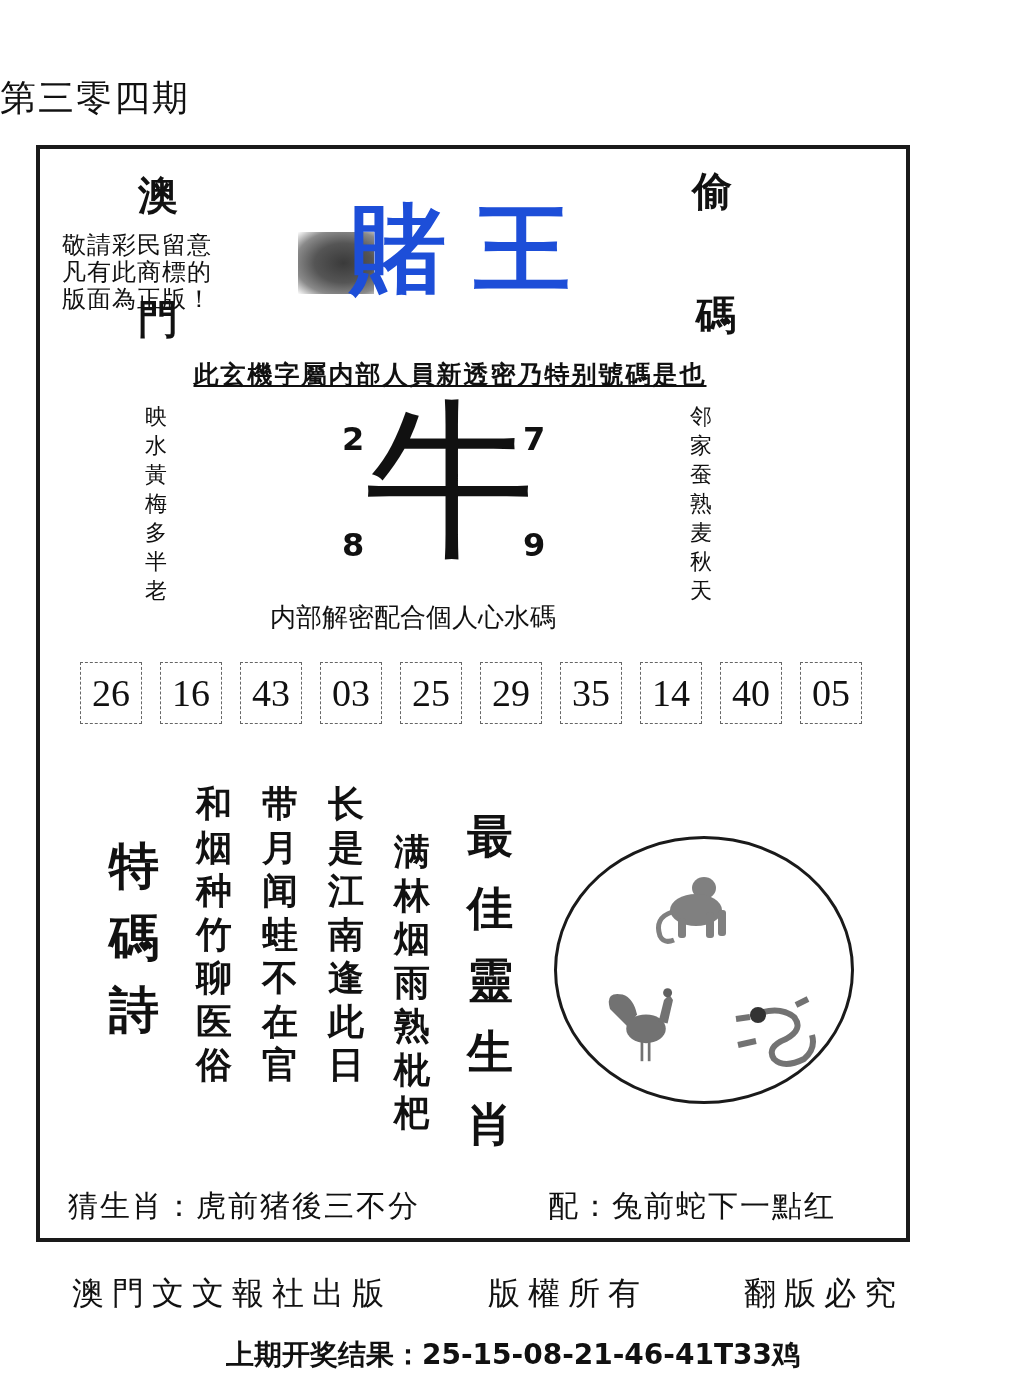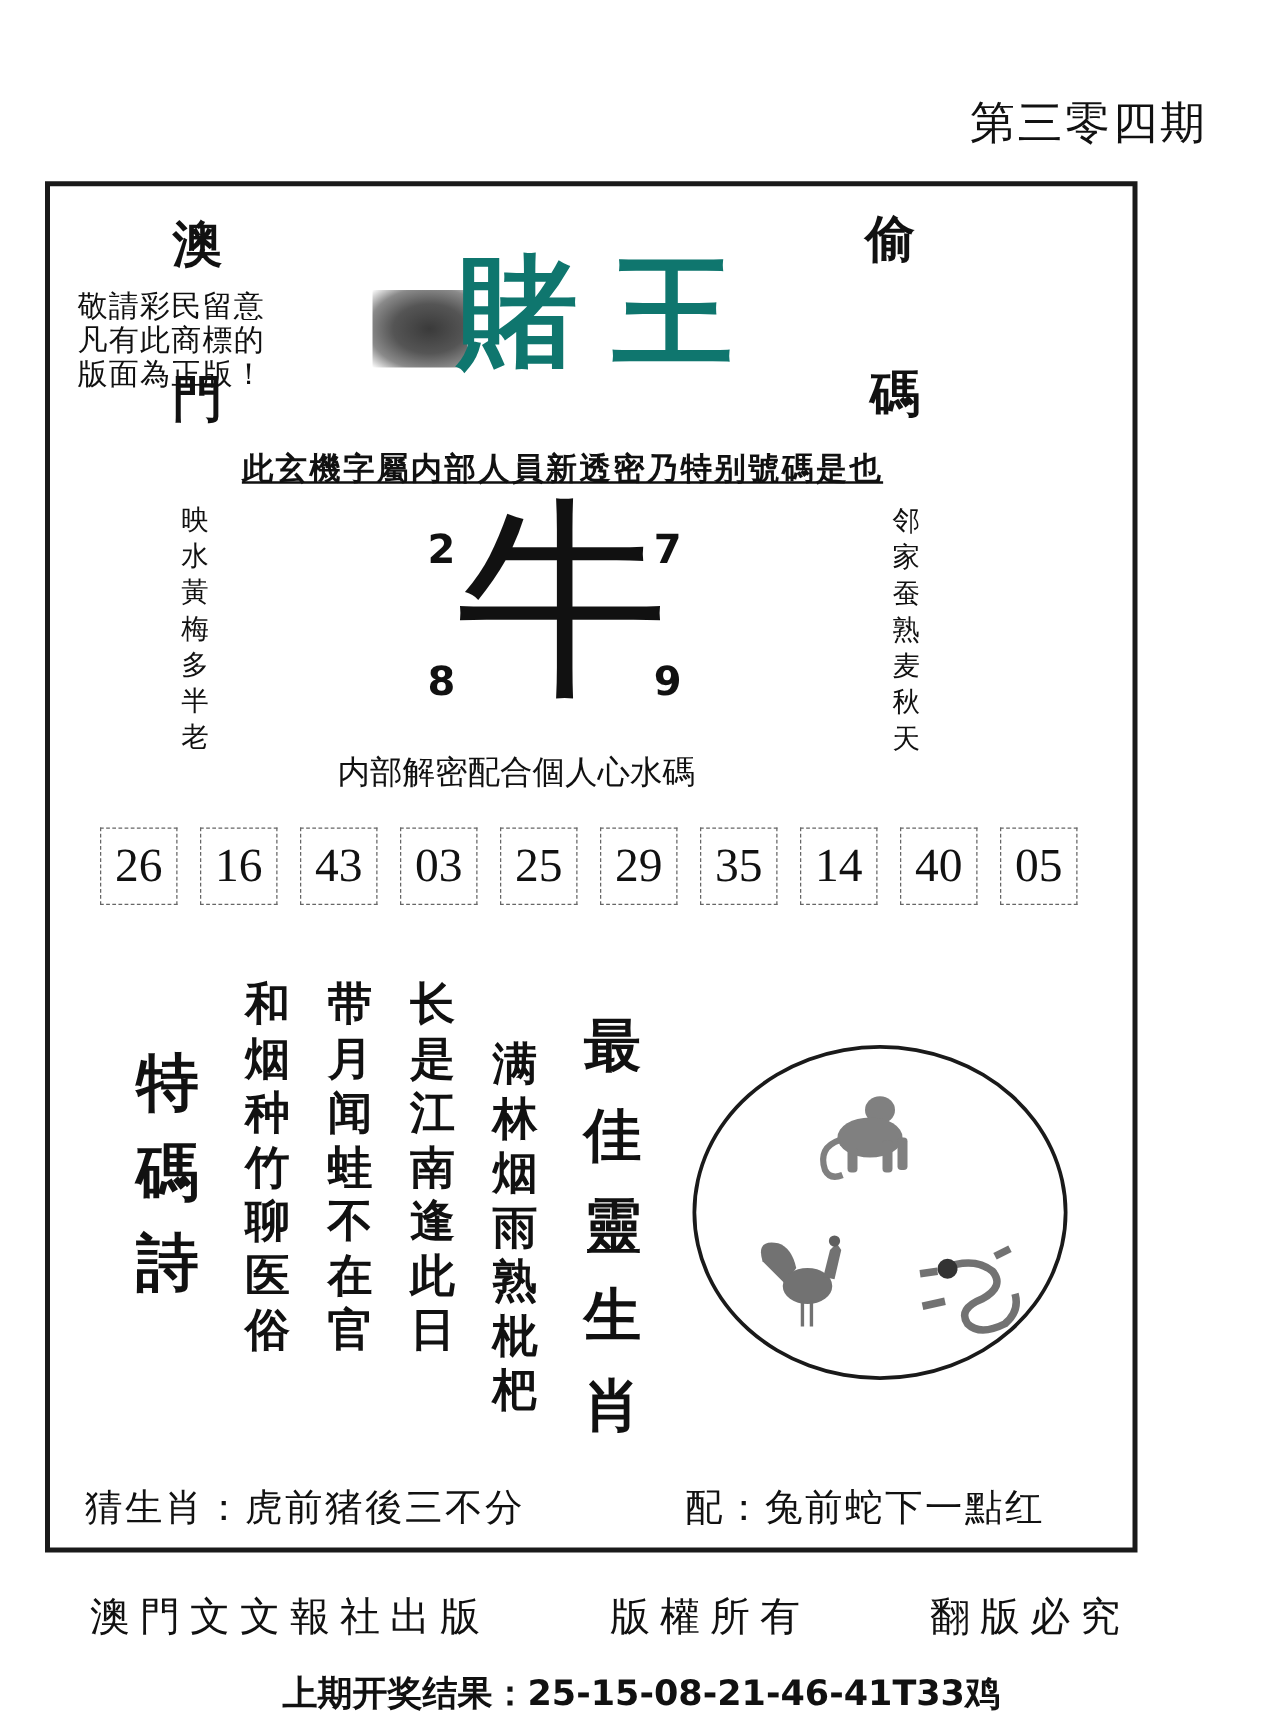--- a/index.html
+++ b/index.html
@@ -1,25 +1,25 @@
 <!DOCTYPE html>
 <html><head>
 <meta charset="utf-8">
 <style>
   html, body { margin: 0; padding: 0; background: #ffffff; }
   body { width: 1026px; height: 1388px; position: relative; overflow: hidden;
          font-family: "DejaVu Serif", "Liberation Serif", serif; color: #111; }
   .abs { position: absolute; }
-  .issue-title { left: 0; width: 966px; top: 74px; text-align: right; font-size: 36px; letter-spacing: 2px; }
+  .issue-title { left: 0; width: 966px; top: 74px; text-align: left; font-size: 36px; letter-spacing: 2px; }
   .frame { left: 36px; top: 145px; width: 874px; height: 1097px; border: 4px solid #1a1a1a; box-sizing: border-box; }
   .vchar { font-size: 40px; font-weight: bold; font-family: "DejaVu Serif", serif; }
   .notice { left: 62px; top: 232px; font-size: 24px; line-height: 27px; letter-spacing: 1px; font-family: "DejaVu Serif", serif; }
   .logo-smudge { left: 298px; top: 232px; width: 76px; height: 62px;
                  background: radial-gradient(ellipse at 60% 50%, #3a3a3a 0%, #555 45%, #8a8a8a 75%, rgba(255,255,255,0) 100%); }
-  .brand { left: 366px; top: 186px; font-size: 96px; font-weight: 900; font-family: "DejaVu Sans", sans-serif; letter-spacing: 28px; color: #0f766e; }
+  .brand { left: 350px; top: 186px; font-size: 96px; font-weight: 900; font-family: "DejaVu Sans", sans-serif; letter-spacing: 28px; color: #1d4ed8; }
   .tagline { left: 120px; top: 358px; width: 660px; text-align: center; font-size: 25px; font-weight: bold; letter-spacing: 2px; font-family: "DejaVu Serif", serif; text-decoration: underline; }
   .vpoem { font-size: 22px; line-height: 29px; width: 26px; text-align: center; font-family: "DejaVu Serif", serif; }
   .num { font-size: 32px; font-weight: bold; font-family: "DejaVu Sans", sans-serif; }
   .big-zodiac { left: 365px; top: 395px; font-size: 170px; line-height: 1; font-family: "DejaVu Serif", serif; }
   .subtitle { left: 270px; top: 600px; font-size: 26px; font-family: "DejaVu Sans", sans-serif; }
   .numrow { left: 80px; top: 662px; display: flex; gap: 18px; }
   .numbox { width: 62px; height: 62px; border: 1.5px dashed #666; box-sizing: border-box; display: flex; align-items: center; justify-content: center;
             font-size: 38px; font-family: "Liberation Serif", "DejaVu Serif", serif; }
   .poem-title { left: 104px; top: 830px; width: 60px; font-size: 50px; line-height: 72px; font-weight: bold; text-align: center; font-family: "DejaVu Serif", serif; }
   .poem-col { width: 44px; font-size: 36px; line-height: 43.5px; font-weight: bold; text-align: center; font-family: "DejaVu Sans", sans-serif; }
@@ -48,21 +48,21 @@
   <div>凡有此商標的</div>
   <div>版面為正版！</div>
 </div>
 
 <div class="abs logo-smudge"></div>
 <div class="abs brand">賭王</div>
 
 <div class="abs tagline">此玄機字屬内部人員新透密乃特别號碼是也</div>
 
 <div class="abs vpoem" style="left:143px;top:402px;">映水黃梅多半老</div>
-<div class="abs vpoem" style="left:712px;top:402px;font-family:Liberation Serif, serif;">邻家蚕熟麦秋天</div>
+<div class="abs vpoem" style="left:688px;top:402px;">邻家蚕熟麦秋天</div>
 
 <div class="abs big-zodiac">牛</div>
 <div class="abs num" style="left:342px;top:420px;">2</div>
 <div class="abs num" style="left:523px;top:420px;">7</div>
 <div class="abs num" style="left:342px;top:526px;">8</div>
 <div class="abs num" style="left:523px;top:526px;">9</div>
 
 <div class="abs subtitle">内部解密配合個人心水碼</div>
 
 <div class="abs numrow">

